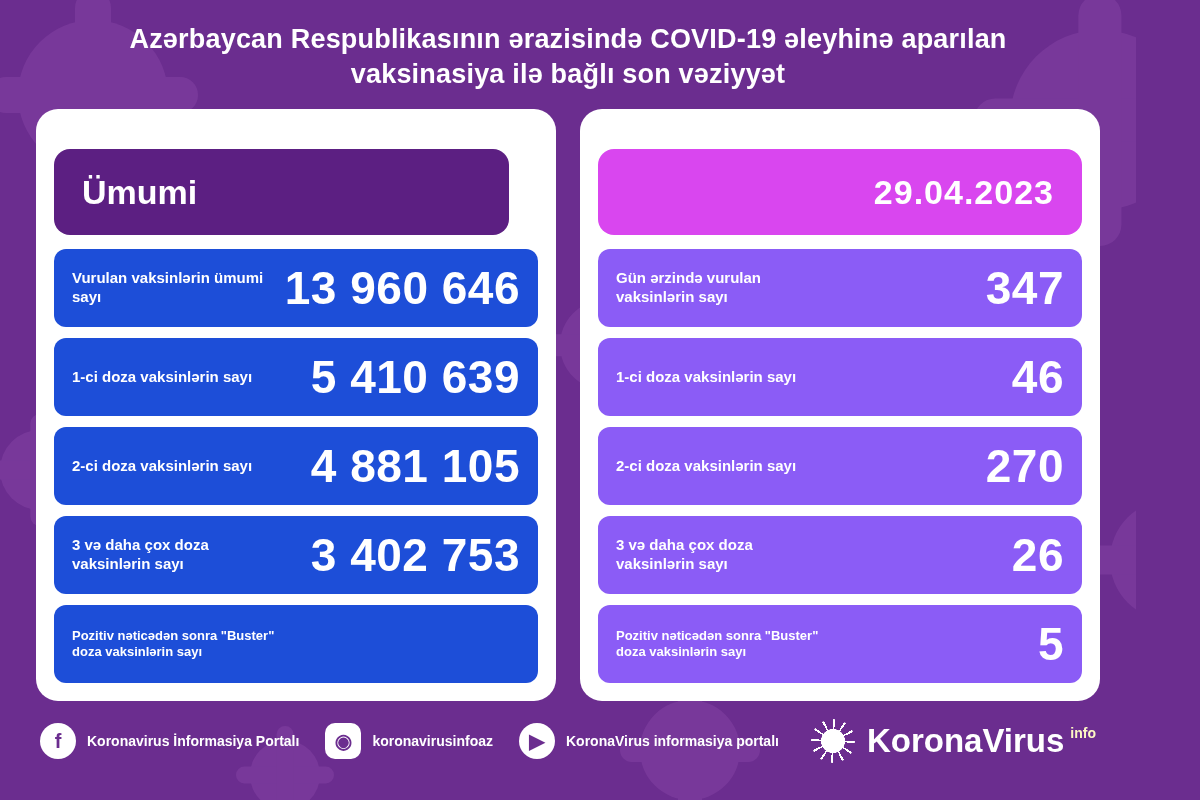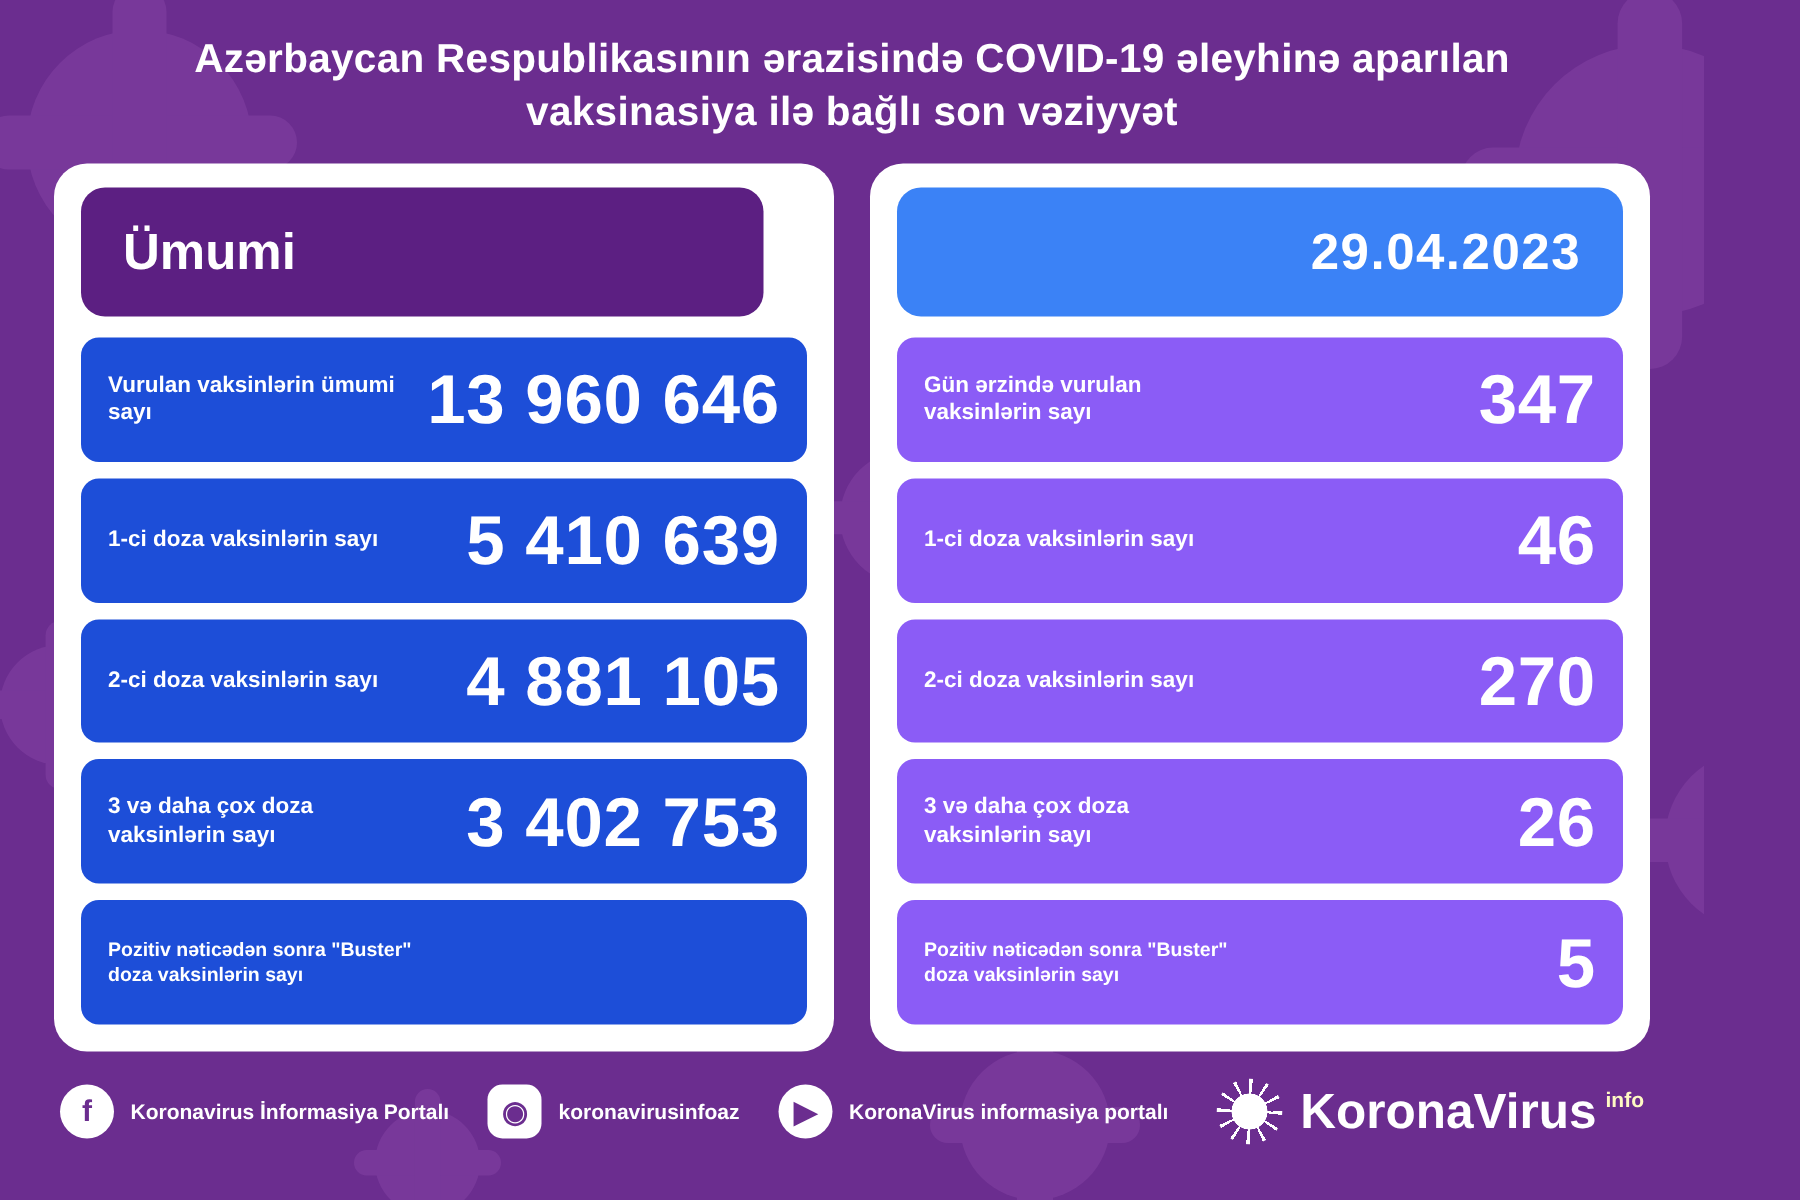--- a/index.html
+++ b/index.html
@@ -75,29 +75,30 @@
     padding: 16px 18px 18px 18px;
     display: flex;
     flex-direction: column;
   }
   .panel-head {
     border-radius: 16px;
     height: 86px;
     display: flex;
     align-items: center;
     margin-bottom: 14px;
+    margin-top: 24px;
   }
   .head-left {
     background: #5c1f82;
     padding-left: 28px;
     margin-right: 0;
     width: 94%;
   }
   .head-right {
-    background: #3b82f6;
+    background: #d946ef;
     justify-content: flex-end;
     padding-right: 28px;
     width: 100%;
   }
   .head-left .head-text {
     color: #ffffff;
     font-size: 34px;
     font-weight: bold;
   }
   .head-right .head-text {

